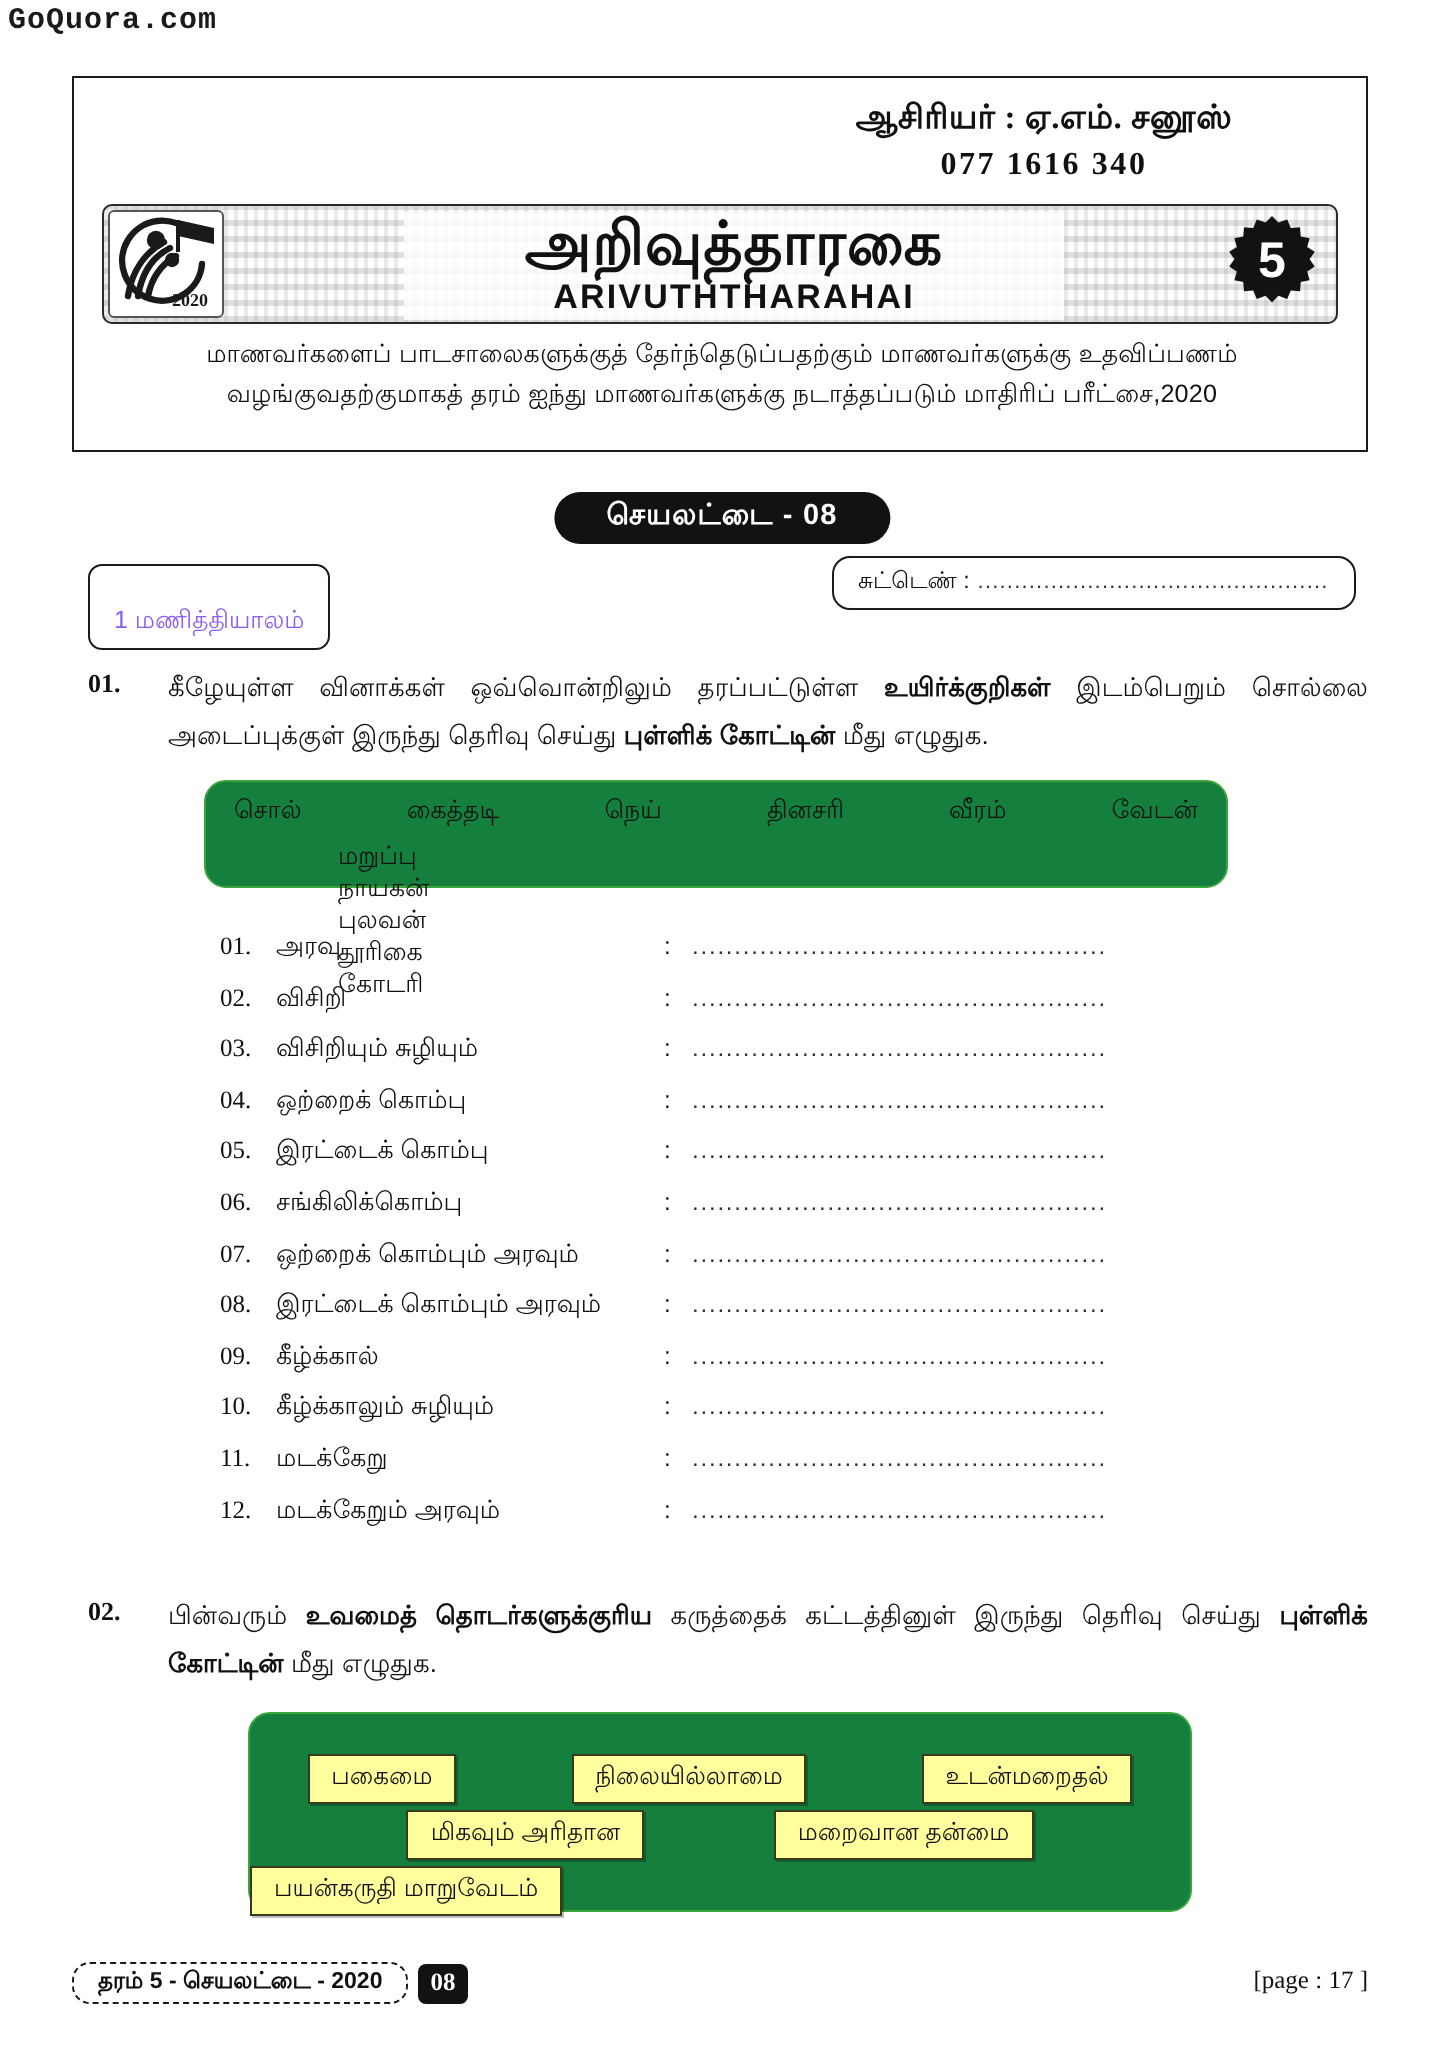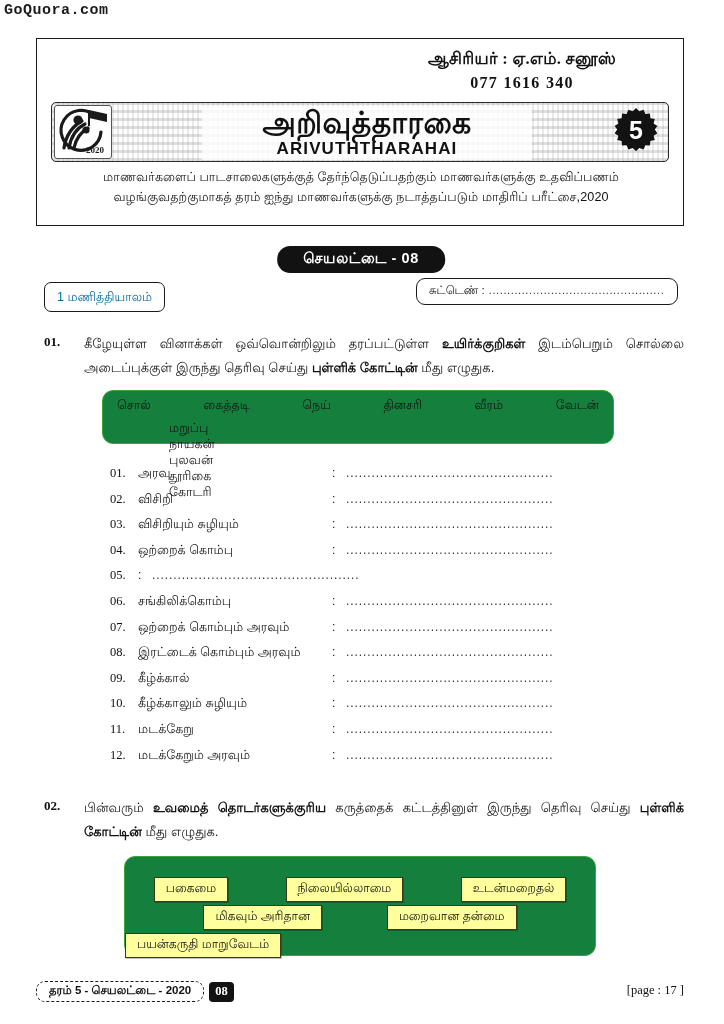--- a/index.html
+++ b/index.html
@@ -181,23 +181,23 @@
     white-space: nowrap;
   }
 
   
   .time-box {
     position: absolute;
     left: 8px;
     top: 244px;
     border: 1.3px solid #1a1a1a;
     border-radius: 7px;
-    padding: 7px 12px 5px 12px;
+    padding: 20px 12px 5px 12px;
     font-size: 12.5px;
-    color: #0369a1;
+    color: #8b5cf6;
     white-space: nowrap;
   }
   .index-box {
     position: absolute;
     right: 8px;
     top: 240px;
     width: 262px;
     border: 1.3px solid #1a1a1a;
     border-radius: 9px;
     padding: 5px 10px 6px 12px;
@@ -459,20 +459,21 @@
         <span class="ans-dots">.................................................</span>
       </div>
       <div class="ans-item">
         <span class="ans-idx">04.</span>
         <span class="ans-label">ஒற்றைக்  கொம்பு</span>
         <span class="ans-colon">:</span>
         <span class="ans-dots">.................................................</span>
       </div>
       <div class="ans-item">
         <span class="ans-idx">05.</span>
+        <span class="ans-label">இரட்டைக்  கொம்பு</span>
         <span class="ans-colon">:</span>
         <span class="ans-dots">.................................................</span>
       </div>
       <div class="ans-item">
         <span class="ans-idx">06.</span>
         <span class="ans-label">சங்கிலிக்கொம்பு</span>
         <span class="ans-colon">:</span>
         <span class="ans-dots">.................................................</span>
       </div>
       <div class="ans-item">

